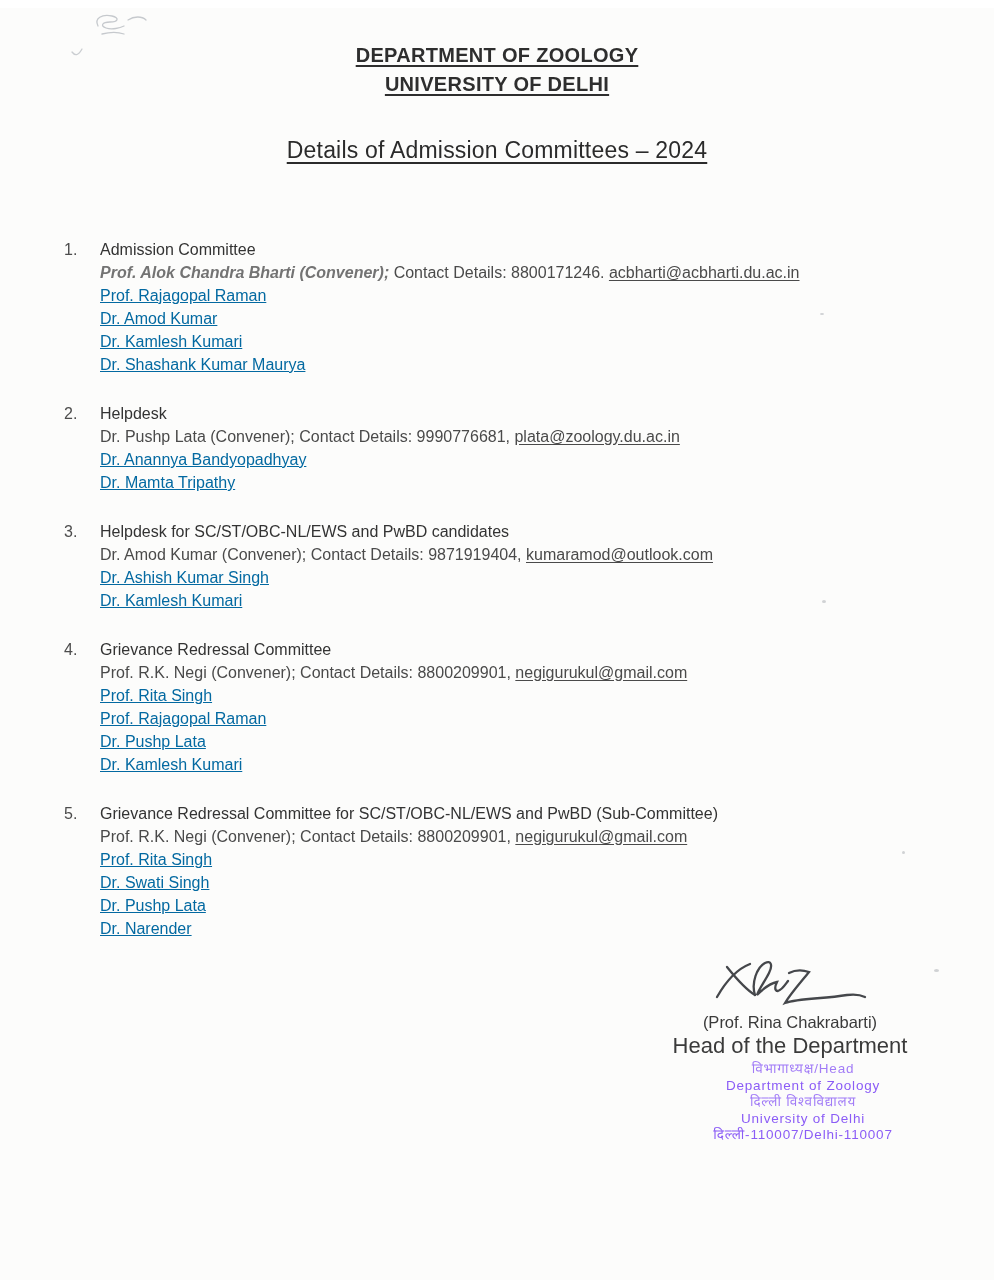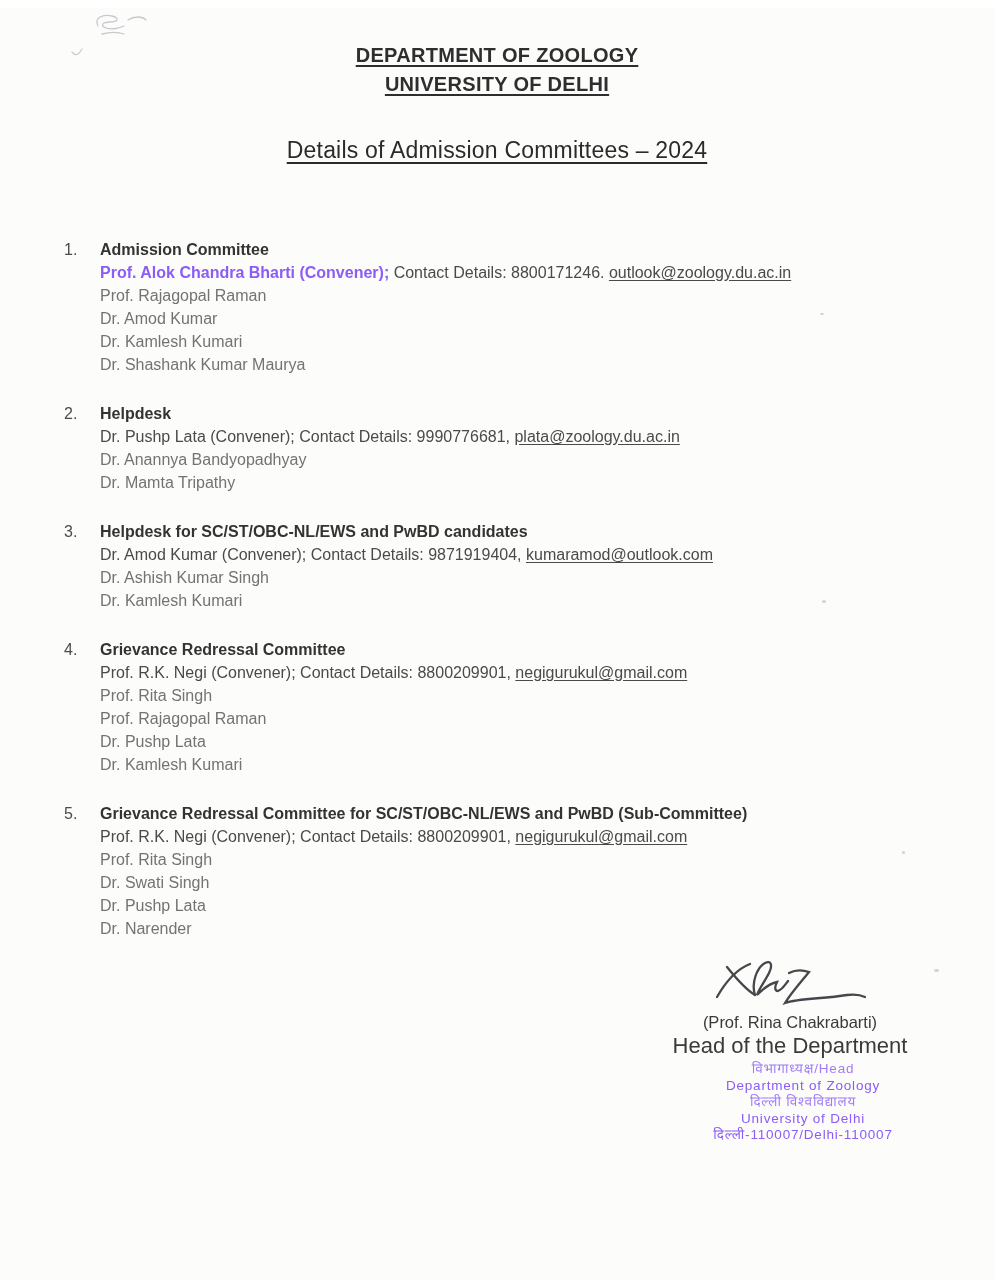--- a/index.html
+++ b/index.html
@@ -36,26 +36,26 @@
     color: #2b2b2b;
     text-decoration: underline;
     text-underline-offset: 4px;
   }
 
   
   .sections { margin-top: 74px; }
   .section { position: relative; padding-left: 100px; margin-top: 26px; }
   .section:first-child { margin-top: 0; }
   .section-number { position: absolute; left: 64px; top: 0; color: #4c4c4c; }
-  .section-heading { font-weight: 700; color: #333333; }
+  .section-heading { font-weight: 400; color: #333333; }
   .convener-line { color: #4a4a4a; }
-  .convener-bold { font-weight: 700; color: #8b5cf6; }
+  .convener-bold { font-weight: 700; color: #737373; font-style: italic; }
   .email { text-decoration: underline; text-underline-offset: 2px; }
   .member-list { list-style: none; margin: 0; padding: 0; }
-  .member-list li { color: #737373; }
+  .member-list li { color: #0369a1; text-decoration: underline; }
 
   
   .signature-block {
     position: absolute;
     left: 620px;
     top: 943px;
     width: 340px;
     text-align: center;
     color: #3d3d3d;
   }
@@ -106,21 +106,21 @@
 
   <div class="doc-title-wrap">
     <span class="doc-title">Details of Admission Committees – 2024</span>
   </div>
 
   <div class="sections">
 
     <div class="section">
       <span class="section-number">1.</span>
       <div class="section-heading">Admission Committee</div>
-      <div class="convener-line"><span class="convener-bold">Prof. Alok Chandra Bharti (Convener); </span><span>Contact Details: 8800171246. </span><span class="email">outlook@zoology.du.ac.in</span></div>
+      <div class="convener-line"><span class="convener-bold">Prof. Alok Chandra Bharti (Convener); </span><span>Contact Details: 8800171246. </span><span class="email">acbharti@acbharti.du.ac.in</span></div>
       <ul class="member-list">
         <li>Prof. Rajagopal Raman</li>
         <li>Dr. Amod Kumar</li>
         <li>Dr. Kamlesh Kumari</li>
         <li>Dr. Shashank Kumar Maurya</li>
       </ul>
     </div>
 
     <div class="section">
       <span class="section-number">2.</span>

